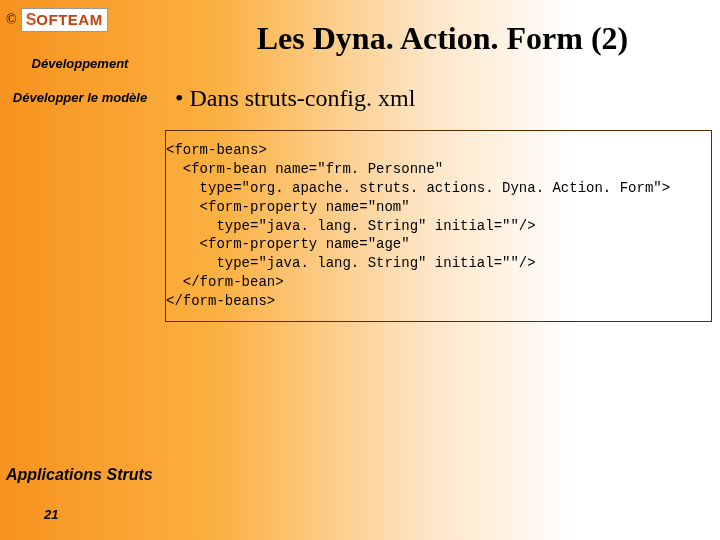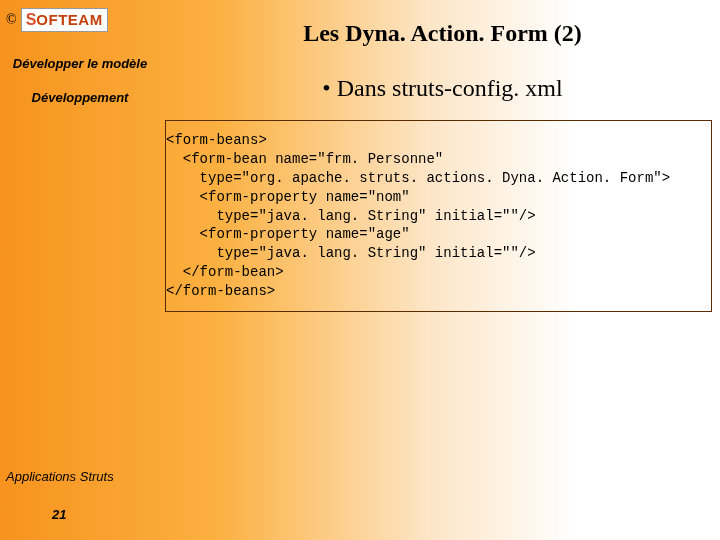--- a/index.html
+++ b/index.html
@@ -28,68 +28,67 @@
   .logo-rest { color: #c2410c; font-weight: bold; font-size: 15px; letter-spacing: 0.5px; }
   .nav-section { font-size: 13px; font-weight: bold; font-style: italic; margin-top: 18px; text-align: center; line-height: 1.25; }
   .content {
     position: absolute;
     left: 165px; top: 0;
     width: 555px; height: 540px;
     padding-top: 20px;
   }
   .title {
     font-family: "Times New Roman", Times, serif;
-    font-size: 24px;
+    font-size: 32px;
     text-align: center;
     margin-bottom: 28px;
   }
   .bullet {
     font-family: "Times New Roman", Times, serif;
     font-size: 24px;
-    margin-left: 0;
+    margin-left: 10px;
     margin-bottom: 18px;
-    text-align: center;
   }
   .codebox {
     border: 1.5px solid #5a2d00;
     background: rgba(255,255,255,0.0);
     margin: 0 8px 0 0;
     padding: 10px 0;
     font-family: "Courier New", Courier, monospace;
     font-size: 14px;
     line-height: 1.35;
     white-space: pre;
     color: #000;
   }
   .footer-app {
     position: absolute;
     left: 6px; bottom: 56px;
-    font-size: 13px; font-weight: normal; font-style: italic;
+    font-size: 16px; font-weight: bold; font-style: italic;
   }
   .page-num {
     position: absolute;
-    left: 52px; bottom: 18px;
+    left: 44px; bottom: 18px;
     font-size: 13px; font-weight: bold; font-style: italic;
   }
 </style>
 </head>
 <body>
 
 <div class="slide">
 
   <div class="sidebar">
     <div class="logo-row">
       <span class="copyright">©</span>
       <span class="logo">
         <span class="logo-s">S</span>
           <span class="logo-rest">OFTEAM</span>
       </span>
     </div>
+    <div class="nav-section">Développement</div>
     <div class="nav-section">Développer le modèle</div>
-    <div class="nav-section">Développement</div>
   </div>
 
   <div class="content">
     <h1 class="title">Les Dyna. Action. Form (2)</h1>
     <div class="bullet">•  Dans struts-config. xml</div>
     <div class="codebox">&lt;form-beans&gt;
   &lt;form-bean name="frm. Personne"
     type="org. apache. struts. actions. Dyna. Action. Form"&gt;
     &lt;form-property name="nom"
       type="java. lang. String" initial=""/&gt;

